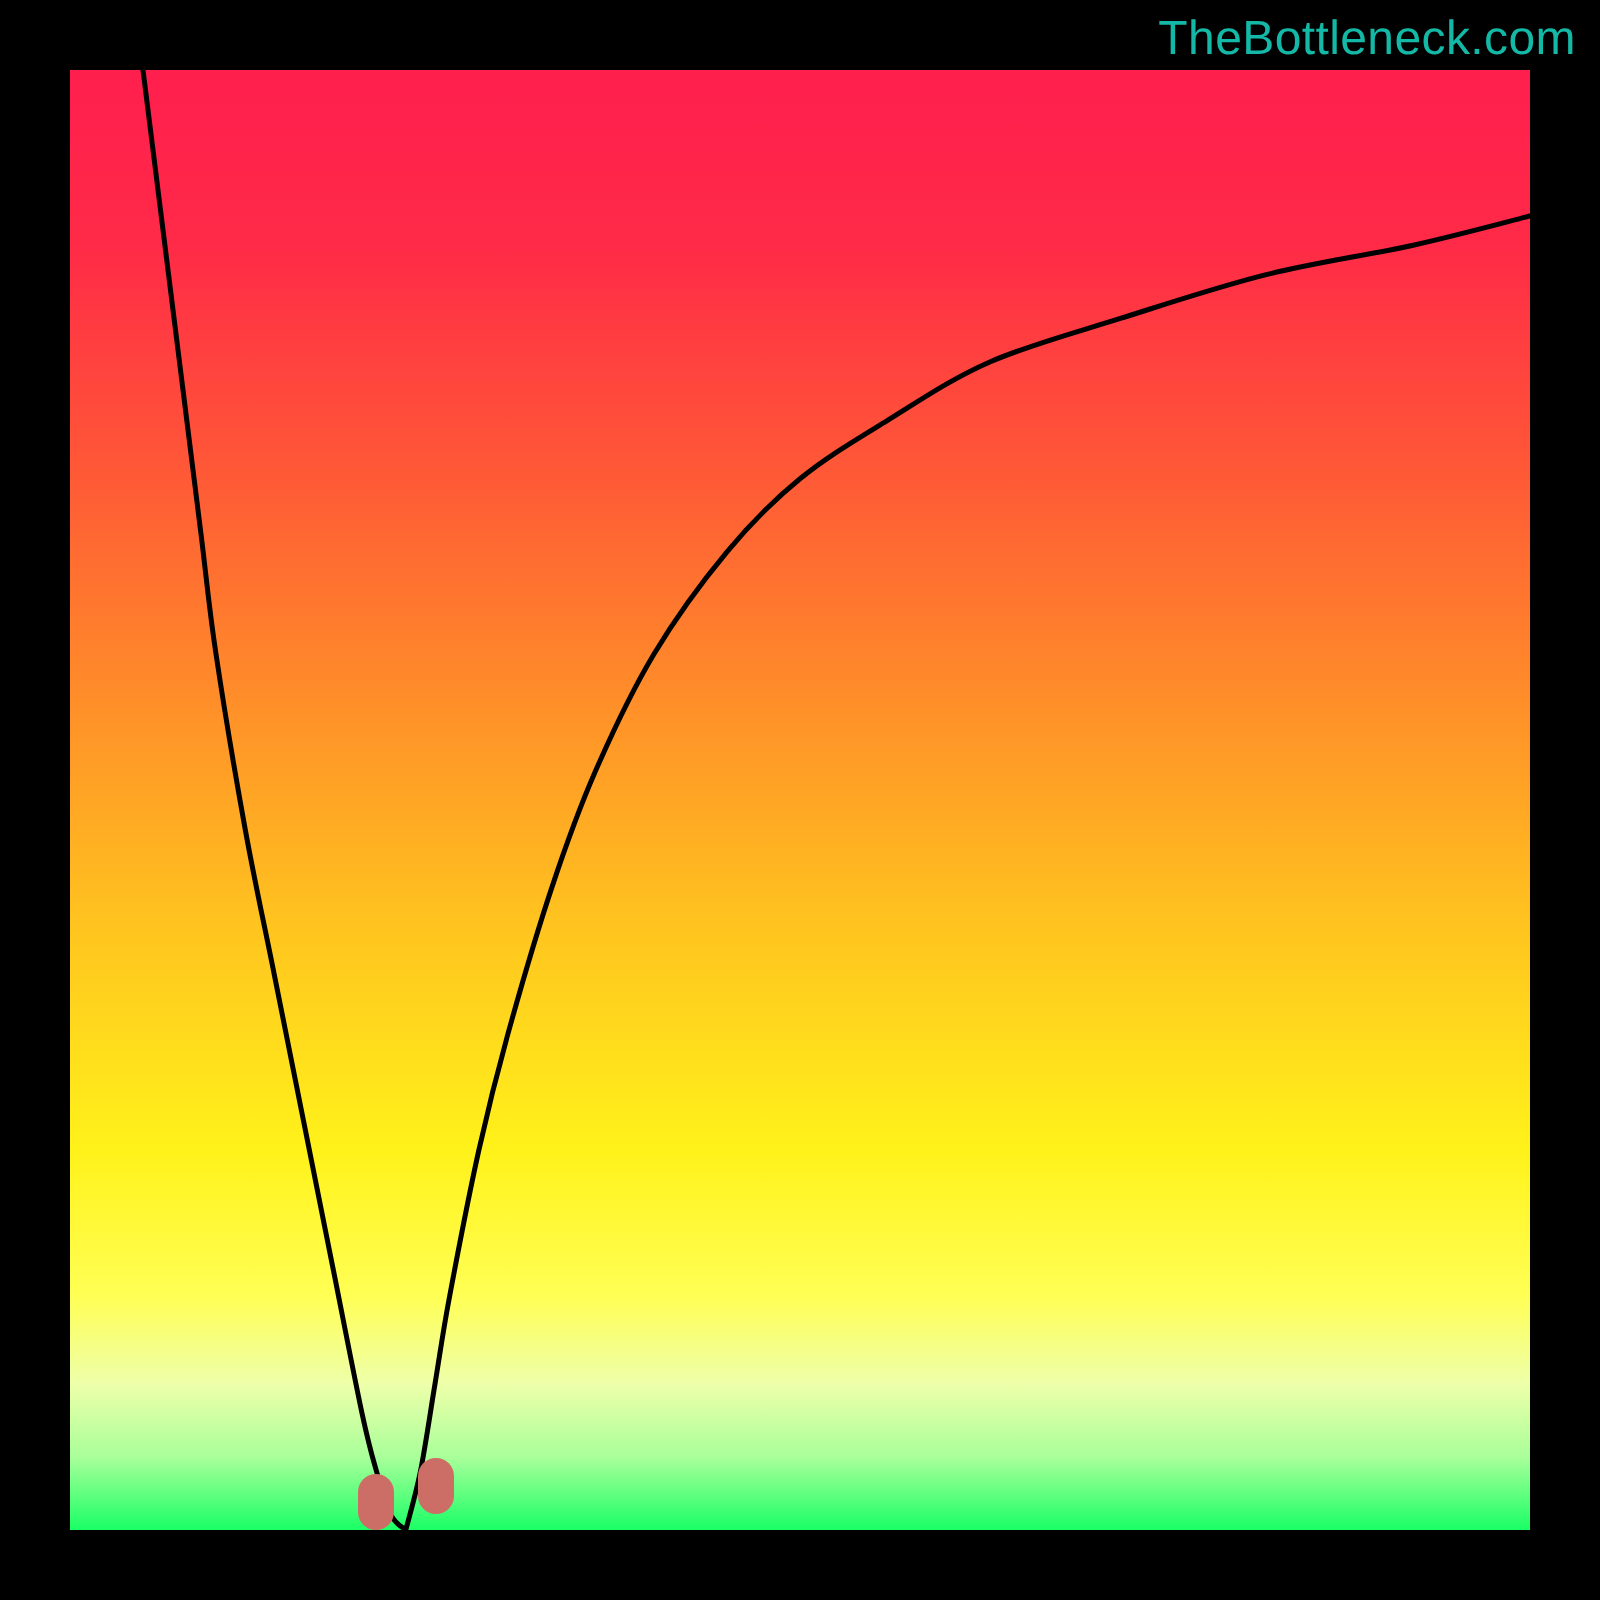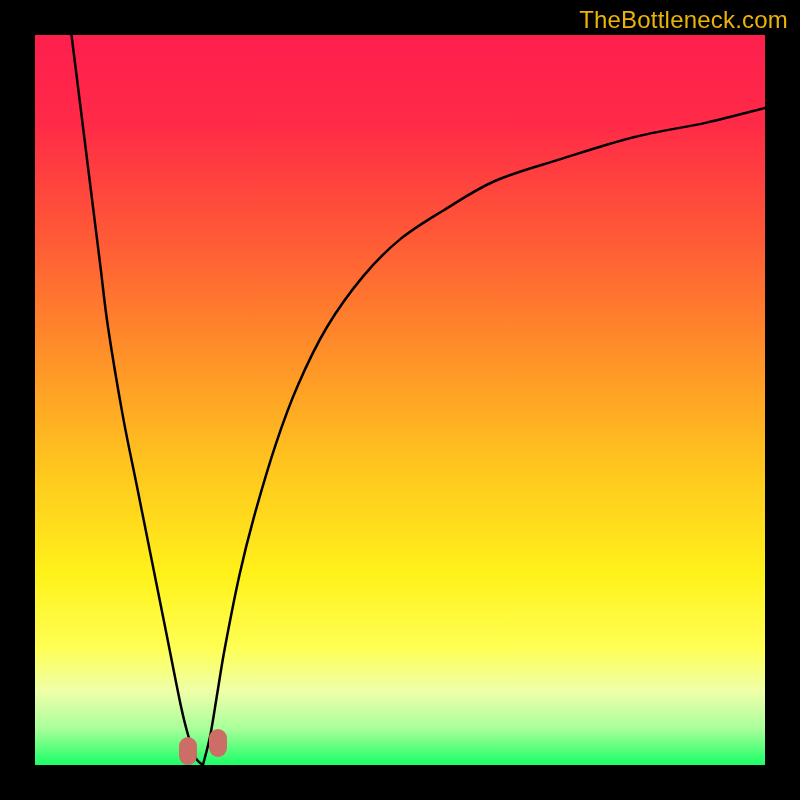--- a/index.html
+++ b/index.html
@@ -35,21 +35,21 @@
     width: 730px;
     height: 730px;
   }
   .watermark {
     position: absolute;
     top: 6px;
     right: 12px;
     font-family: Arial, Helvetica, sans-serif;
     font-size: 24px;
     font-weight: 500;
-    color: #eab308;
+    color: #14b8a6;
     letter-spacing: 0.2px;
   }
   .marker {
     position: absolute;
     width: 18px;
     height: 28px;
     border-radius: 9px;
     background: #cc6e66;
   }
 </style>

